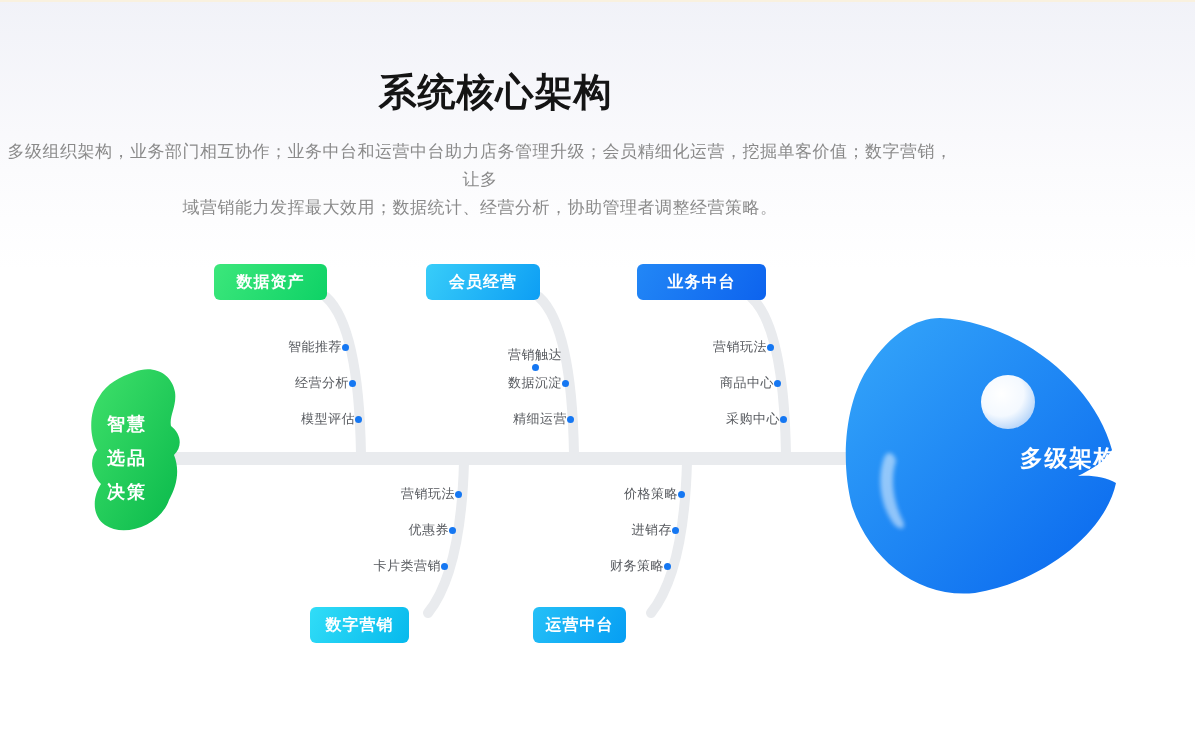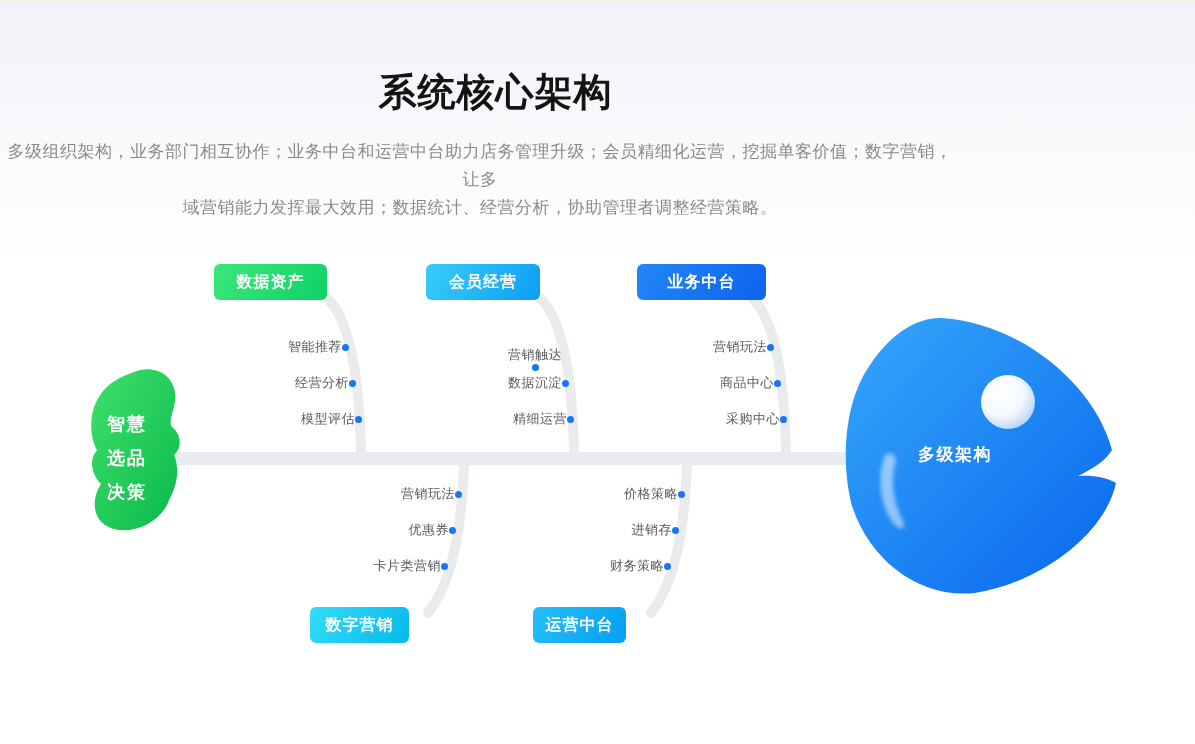--- a/index.html
+++ b/index.html
@@ -19,21 +19,21 @@
   .bones{position:absolute;left:0;top:0;}
   .tail-blob{position:absolute;left:84px;top:362px;}
   .tail-text{
     position:absolute;left:107px;top:407px;width:80px;
     color:#fff;font-size:18px;font-weight:700;line-height:34px;letter-spacing:2px;
   }
   .tail-text span{display:block;}
   .head-blob{position:absolute;left:840px;top:312px;}
   .head-text{
     position:absolute;left:918px;top:443px;width:200px;
-    color:#fff;font-size:17px;font-weight:700;letter-spacing:1.5px;
+    color:#fff;font-size:23px;font-weight:700;letter-spacing:1.5px;text-align:right;
   }
   .node-btn{
     position:absolute;height:36px;border-radius:6px;
     display:flex;align-items:center;justify-content:center;
     color:#fff;font-size:16px;font-weight:700;letter-spacing:1px;
   }
   .btn-g1{background:linear-gradient(120deg,#3ce77b,#0ed266);}
   .btn-g2{background:linear-gradient(120deg,#38cdf9,#0d9ef4);}
   .btn-g3{background:linear-gradient(120deg,#2287f6,#0d63ee);}
   .btn-g4{background:linear-gradient(120deg,#31ddf7,#06b9ed);}

